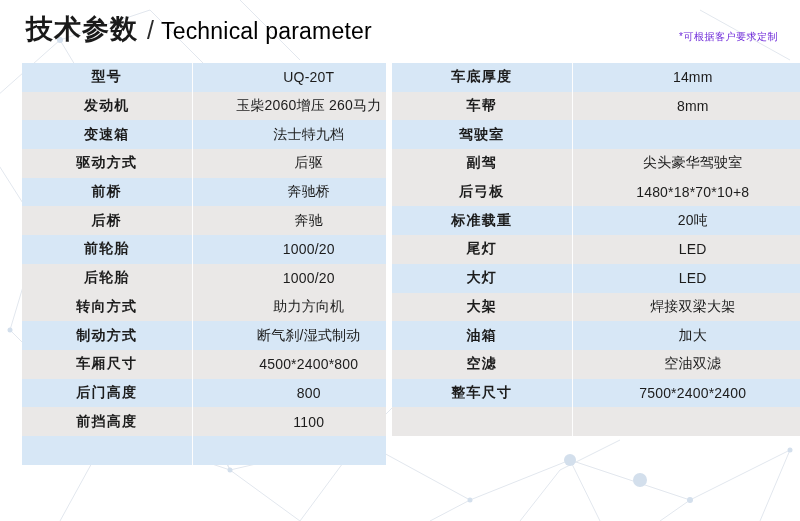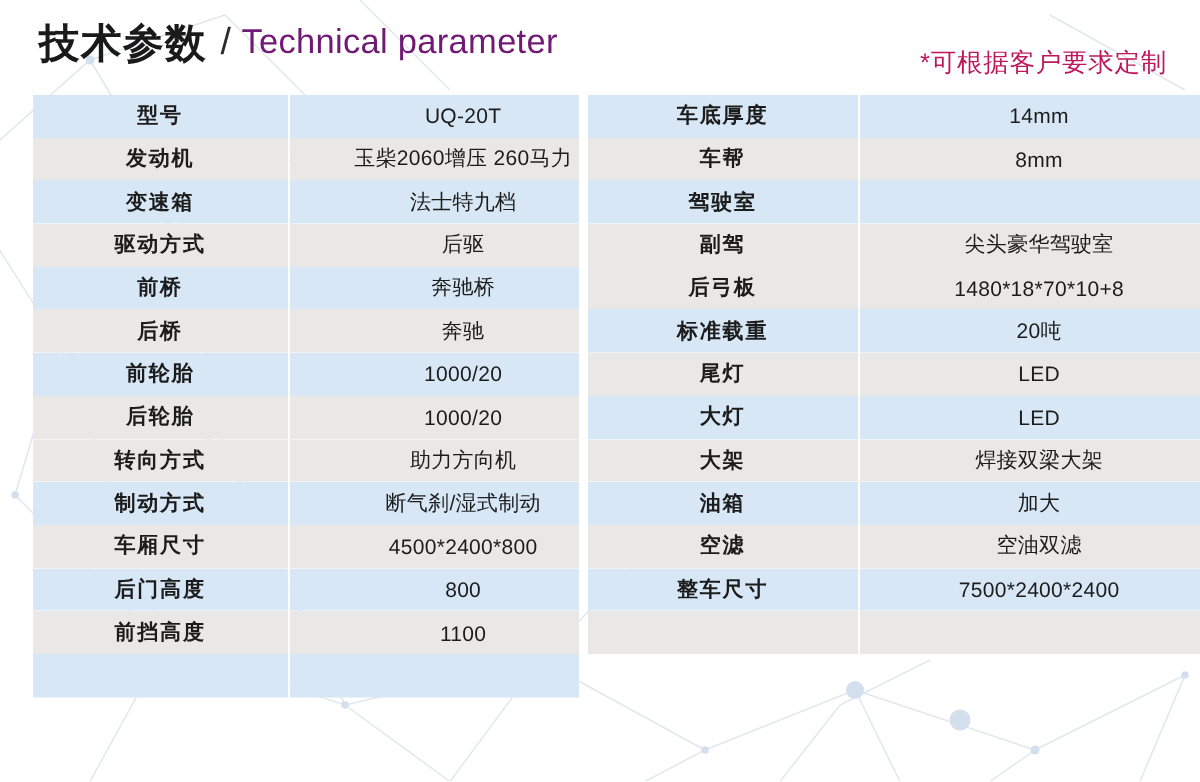--- a/index.html
+++ b/index.html
@@ -26,49 +26,49 @@
   #header {
     position:absolute;
     left:0; top:0;
     width:800px; height:63px;
     z-index:2;
   }
   #title-block {
     position:absolute;
     left:26px; top:16px;
     display:flex;
-    align-items:flex-start;
+    align-items:flex-end;
     white-space:nowrap;
   }
   #title-cn {
     font-size:27px;
     font-weight:bold;
     color:#1a1a1a;
     letter-spacing:1px;
     line-height:1;
   }
   #title-sep {
     font-size:25px;
     font-weight:400;
     color:#2b2b2b;
     margin:0 7px 0 9px;
     line-height:1;
   }
   #title-en {
     font-size:23px;
     font-weight:400;
-    color:#701a75;
+    color:#000000;
     letter-spacing:0.2px;
     line-height:1;
   }
   #custom-note {
     position:absolute;
     right:22px; top:30px;
-    font-size:17px;
-    color:#be185d;
+    font-size:10px;
+    color:#6d28d9;
     white-space:nowrap;
     letter-spacing:0.5px;
   }
   
   .spec-table {
     position:absolute;
     top:63px;
     z-index:2;
     border-collapse:collapse;
     table-layout:fixed;

